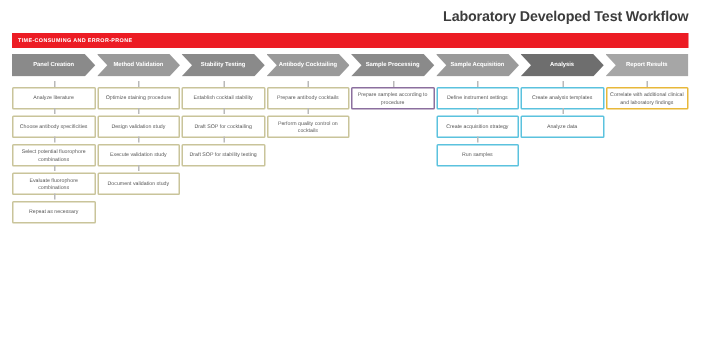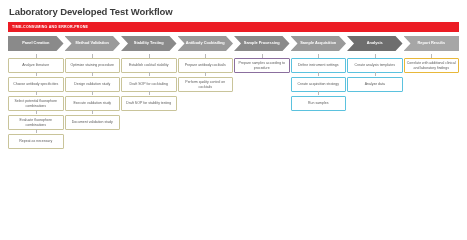--- a/index.html
+++ b/index.html
@@ -21,20 +21,21 @@
     box-sizing: border-box;
     padding: 6px 8px 0 8px;
   }
   .page-title {
     font-size: 9.5px;
     font-weight: bold;
     color: #3c3c3c;
     letter-spacing: -0.1px;
     line-height: 11px;
     margin: 0 0 5px 1px;
+    text-align: right;
   }
   .alert-banner {
     height: 10px;
     background: #ec1c24;
     display: flex;
     align-items: center;
     padding-left: 4px;
     margin-bottom: 4px;
   }
   .alert-banner-text {

